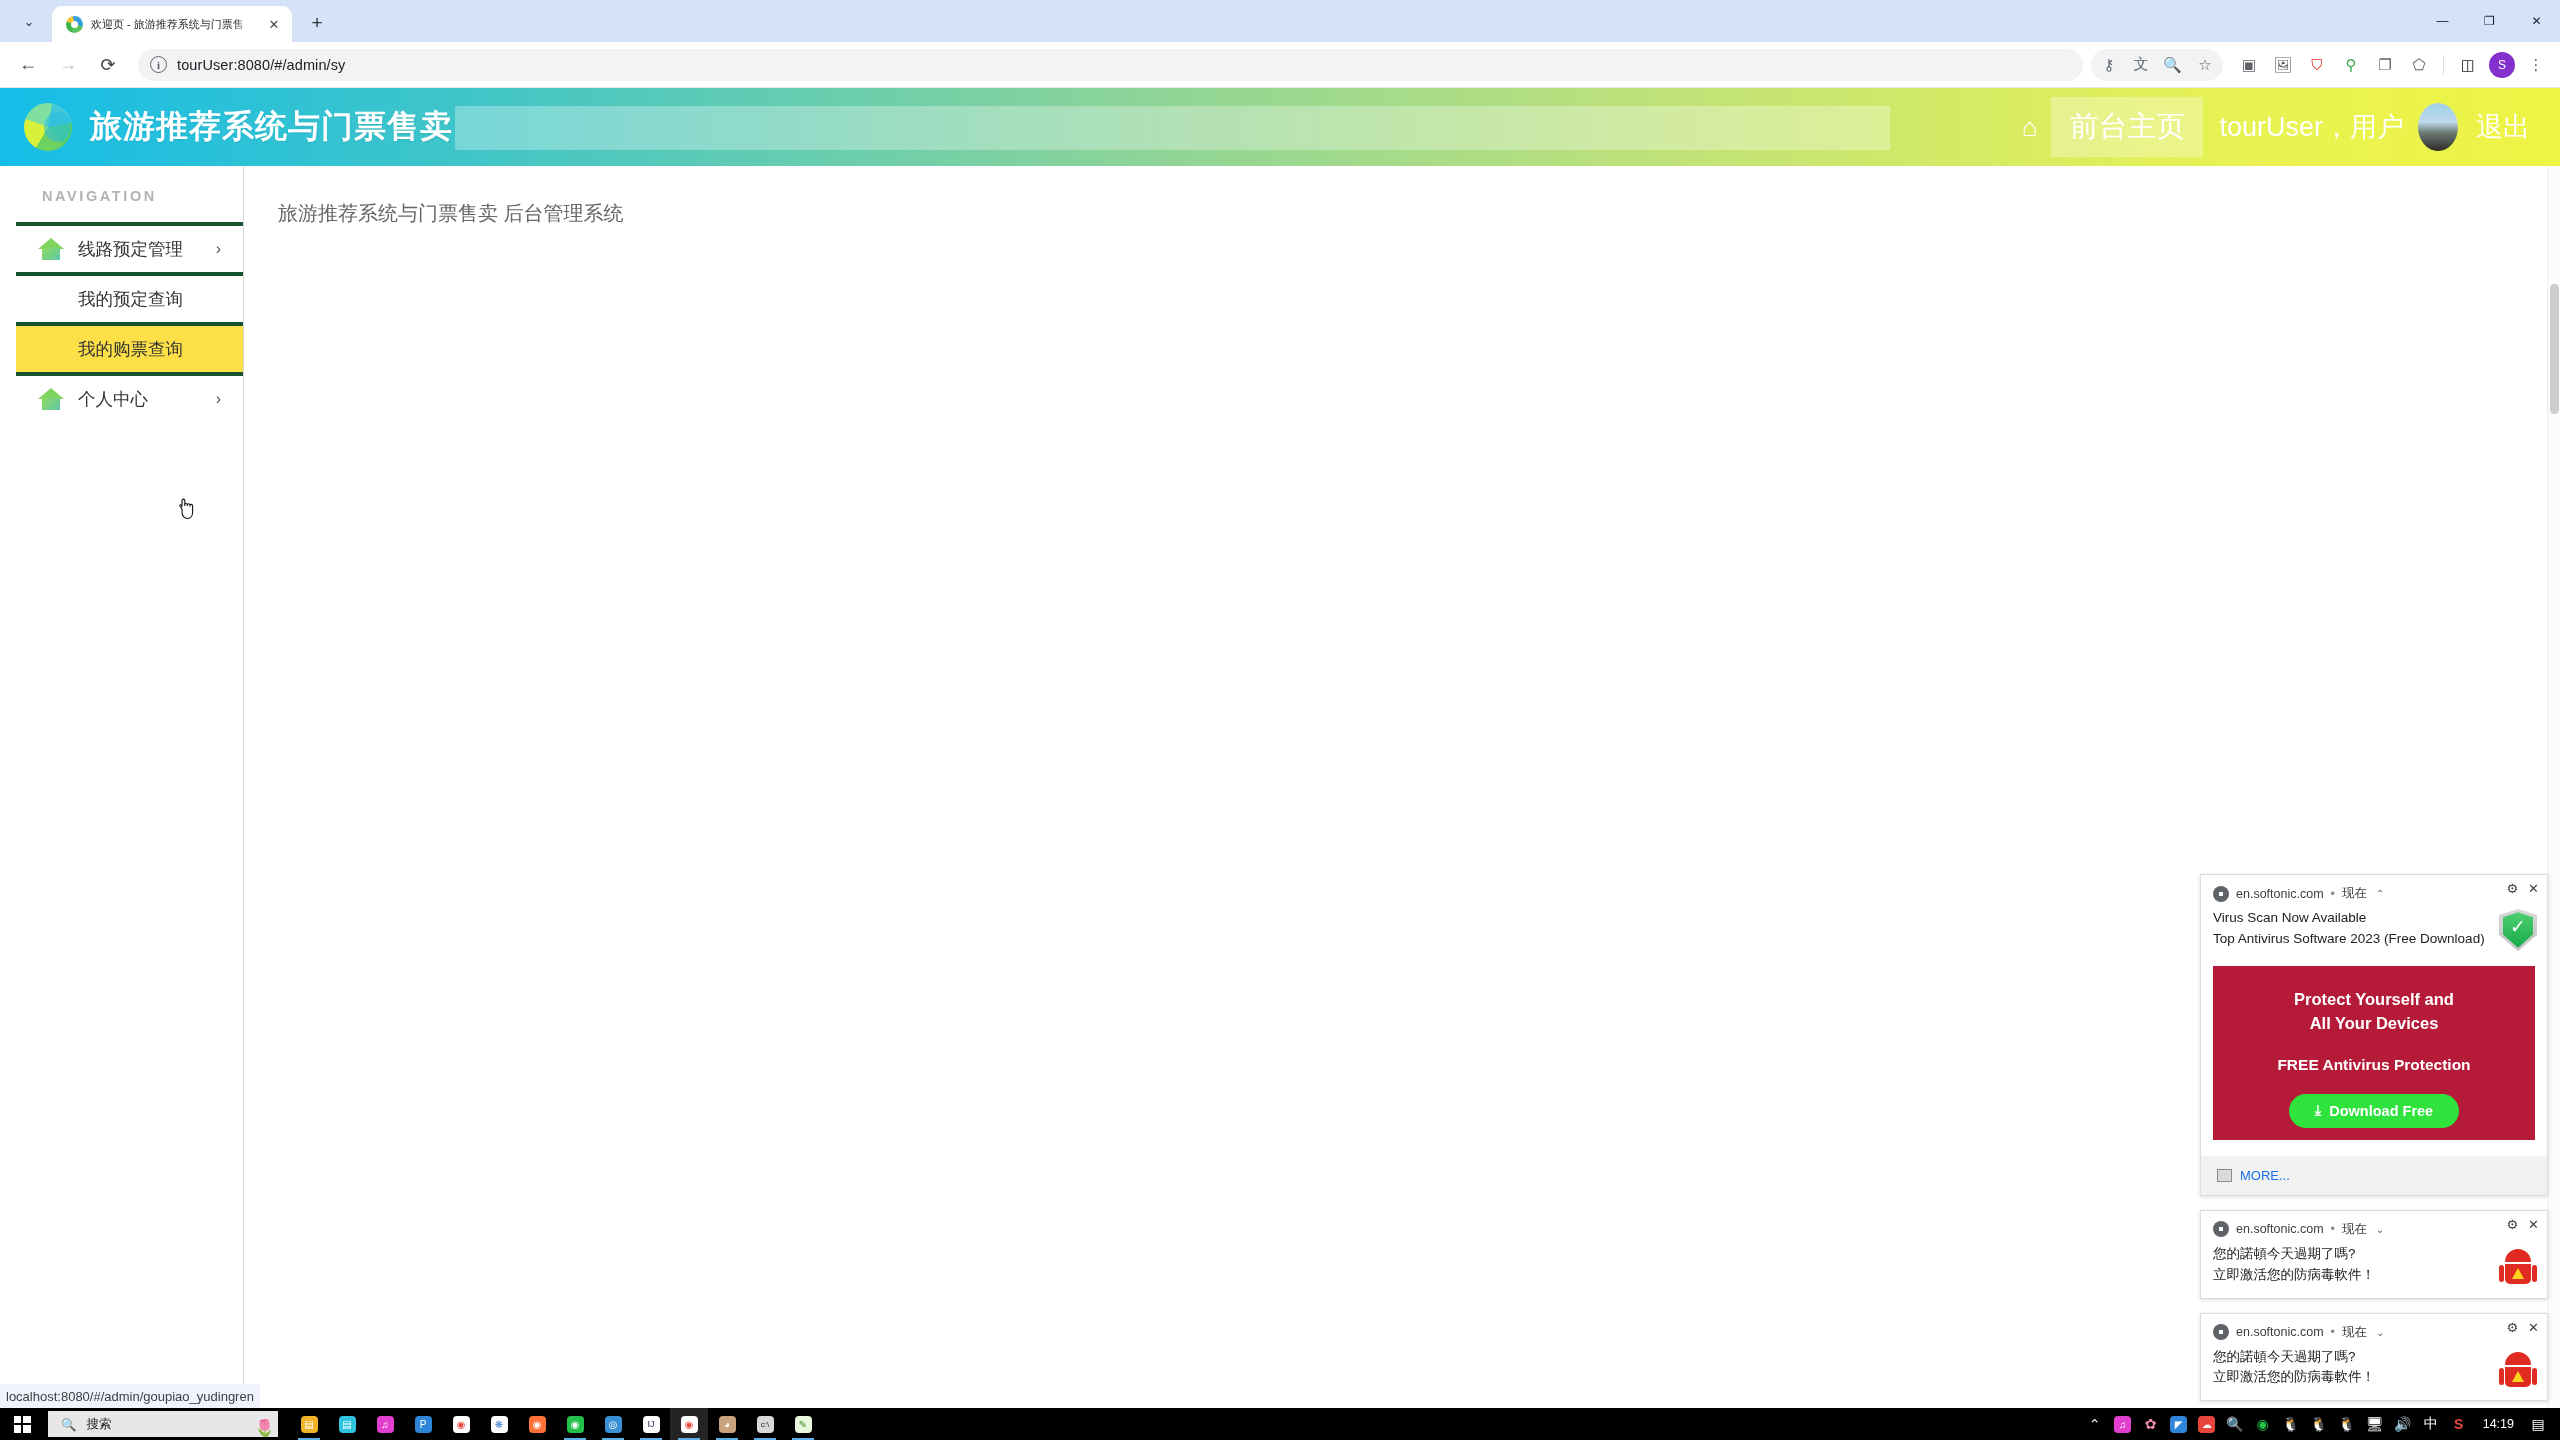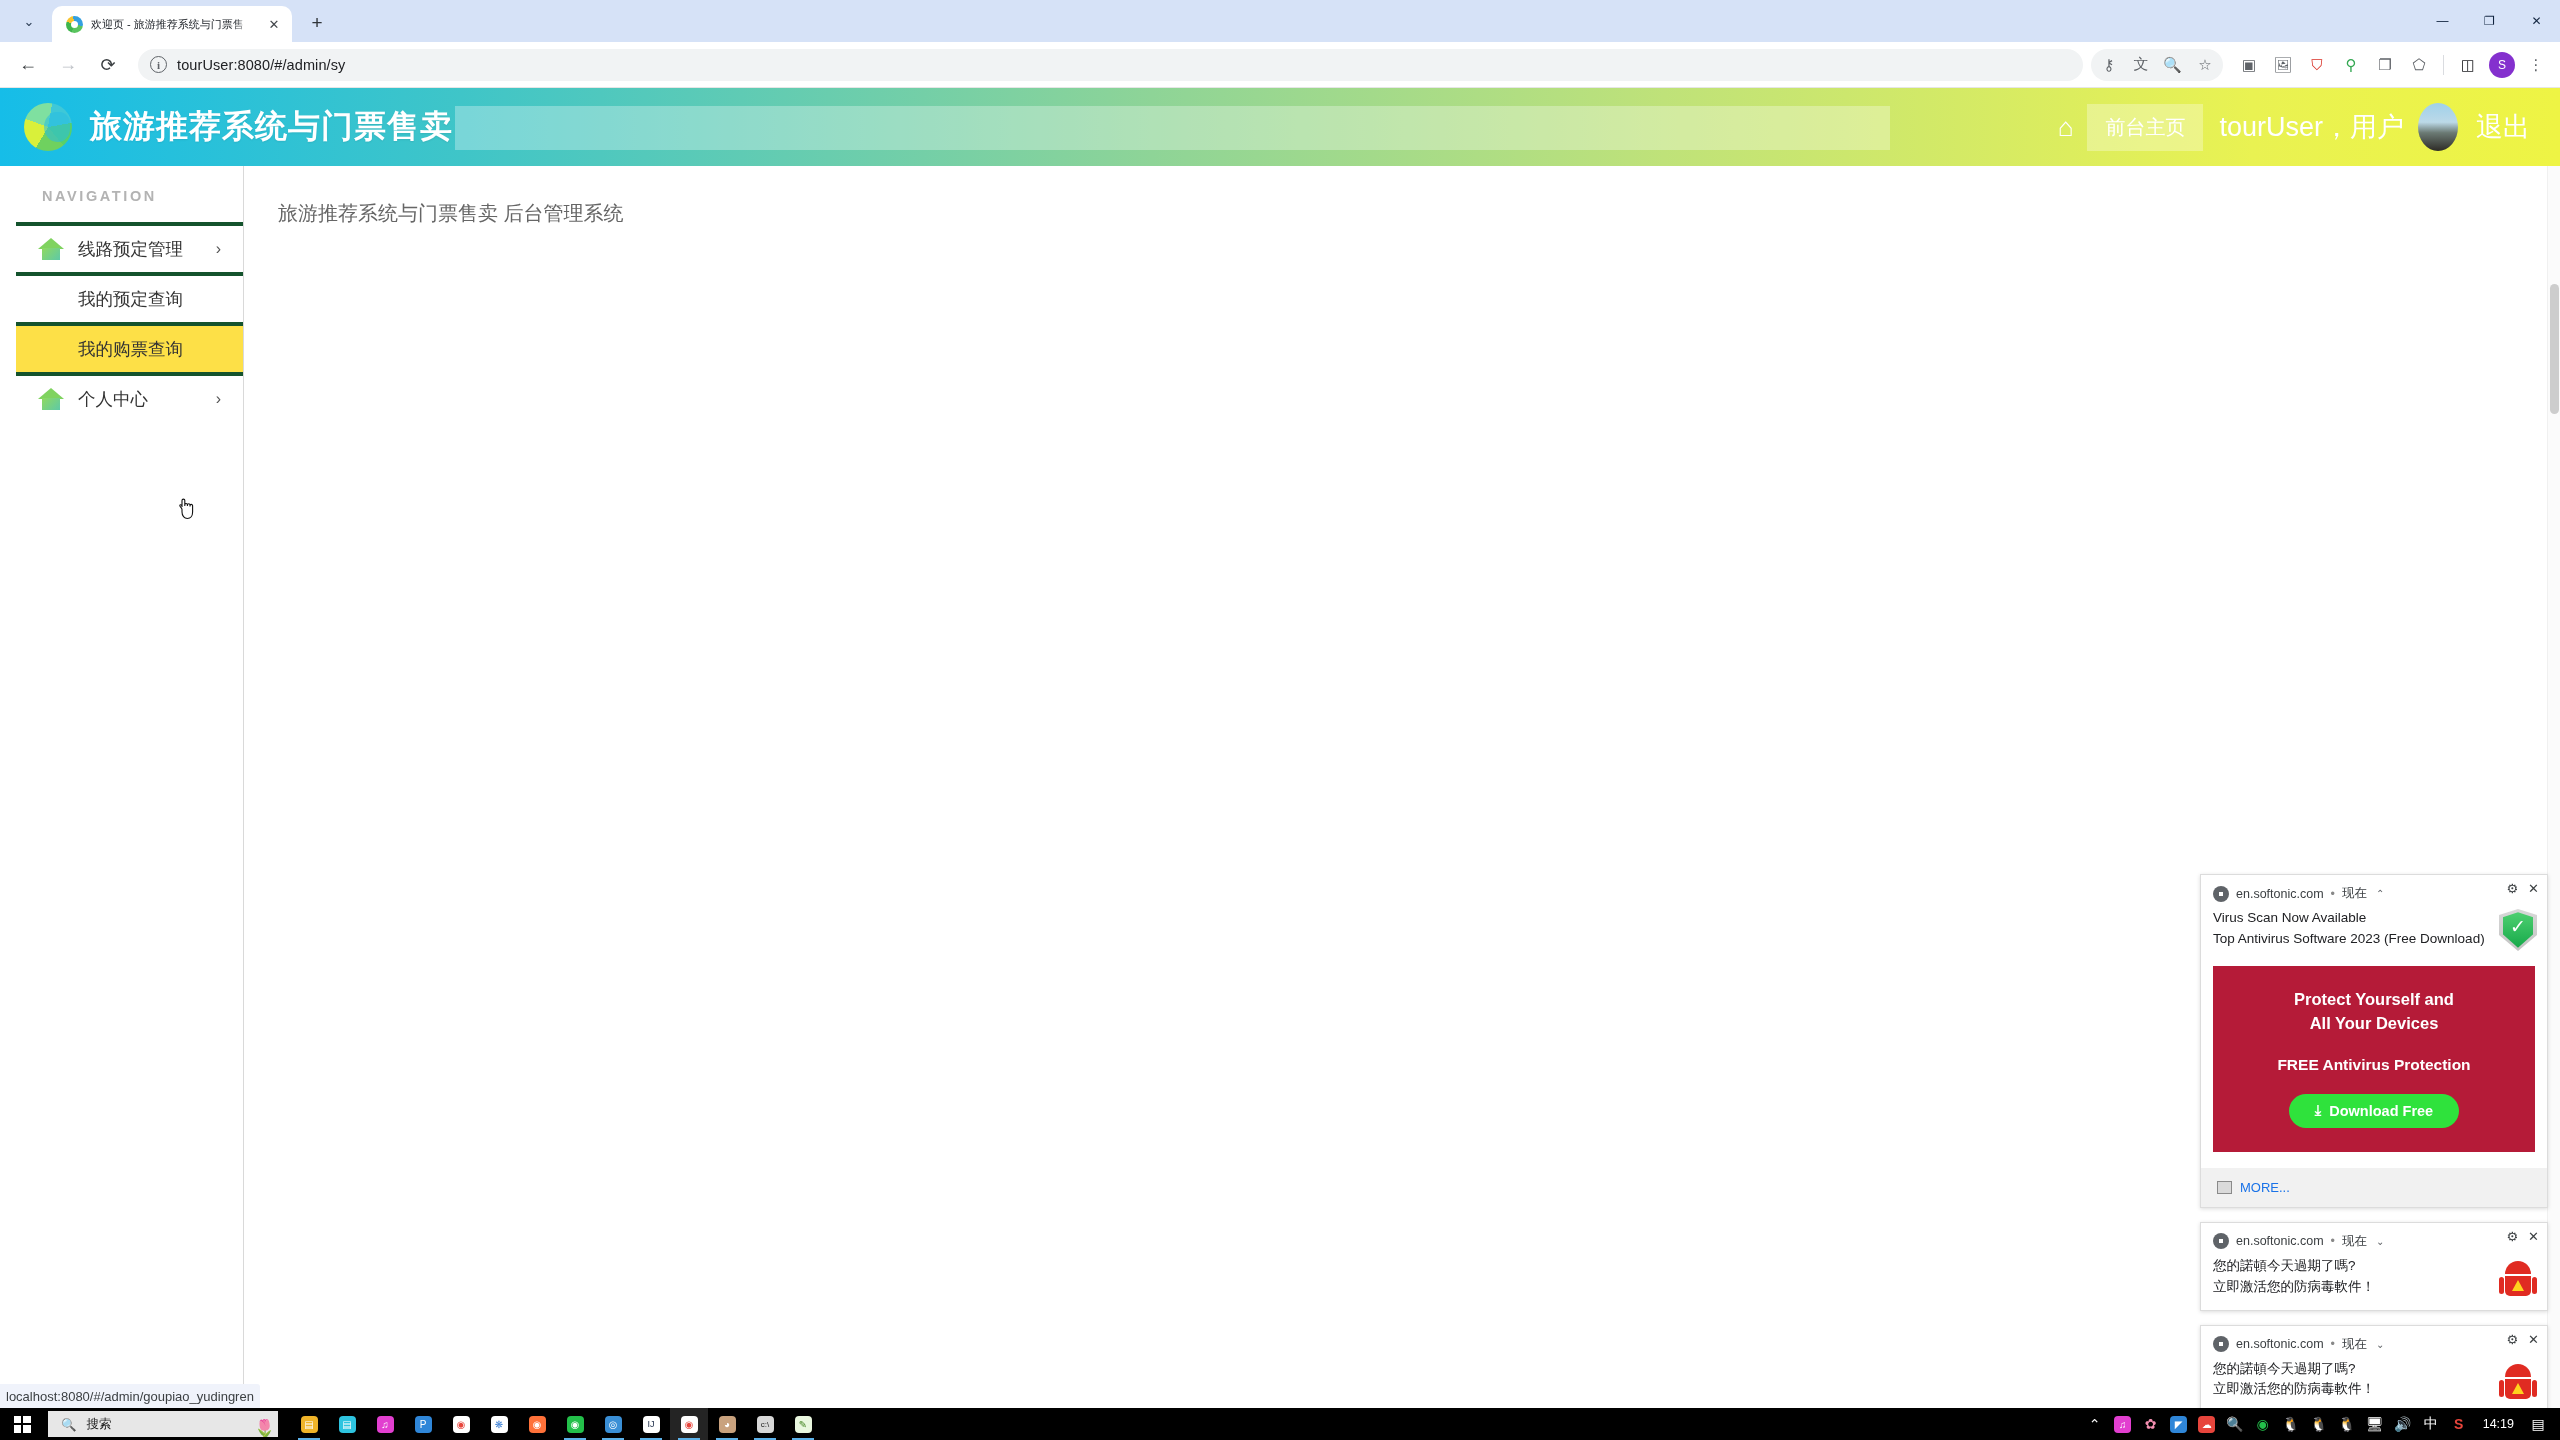--- a/index.html
+++ b/index.html
@@ -125,21 +125,21 @@
   }
   .hdr-overlay {
     position: absolute; left: 455px; top: 18px; width: 1435px; height: 44px;
     background: rgba(255,255,255,.30); z-index: 1;
   }
   .hdr-right {
     margin-left: auto; display: flex; align-items: center; gap: 0; padding-right: 30px; z-index: 3;
   }
   .hdr-home-ico { font-size: 26px; color: #fff; padding: 0 14px; }
   .hdr-btn {
-    font-size: 20px; color: #fff; background: rgba(255,255,255,.30);
+    font-size: 29px; color: #fff; background: rgba(255,255,255,.30);
     padding: 10px 18px; margin-right: 16px; white-space: nowrap;
   }
   .hdr-user { font-size: 27px; color: #fff; white-space: nowrap; margin-right: 14px; }
   .hdr-avatar {
     width: 40px; height: 48px; border-radius: 50%; overflow: hidden;
     background: linear-gradient(180deg, #9fd1ea 0%, #bcd9e8 40%, #6b7a74 62%, #2d2b26 100%);
     margin-right: 18px; flex: 0 0 40px;
   }
   .hdr-logout { font-size: 27px; color: #fff; white-space: nowrap; }
 
@@ -240,21 +240,21 @@
     background: #e02b22; border-radius: 0 0 5px 5px;
     display:flex; align-items:center; justify-content:center;
   }
   .android .arm-l { position:absolute; left:0; top:20px; width:5px; height:17px; background:#e02b22; border-radius:3px; }
   .android .arm-r { position:absolute; right:0; top:20px; width:5px; height:17px; background:#e02b22; border-radius:3px; }
   .android .warn {
     width:0;height:0;border-left:6px solid transparent;border-right:6px solid transparent;
     border-bottom:11px solid #ffd21e;
   }
   .promo {
-    margin: 4px 12px 16px 12px; background: #b51b38; padding: 22px 10px 24px 10px;
+    margin: 4px 12px 16px 12px; background: #b51b38; padding: 22px 10px 12px 10px;
     text-align: center;
   }
   .promo-h {
     color: #fff; font-size: 16.5px; font-weight: bold; line-height: 1.45;
   }
   .promo-s { color: #fff; font-size: 15.5px; font-weight: bold; margin-top: 20px; }
   .promo-btn {
     margin: 20px auto 0 auto; width: 170px; height: 34px; background: #2fe23c;
     border-radius: 17px; color: #fff; font-size: 14.5px; font-weight: bold;
     display: flex; align-items: center; justify-content: center; gap: 8px;

